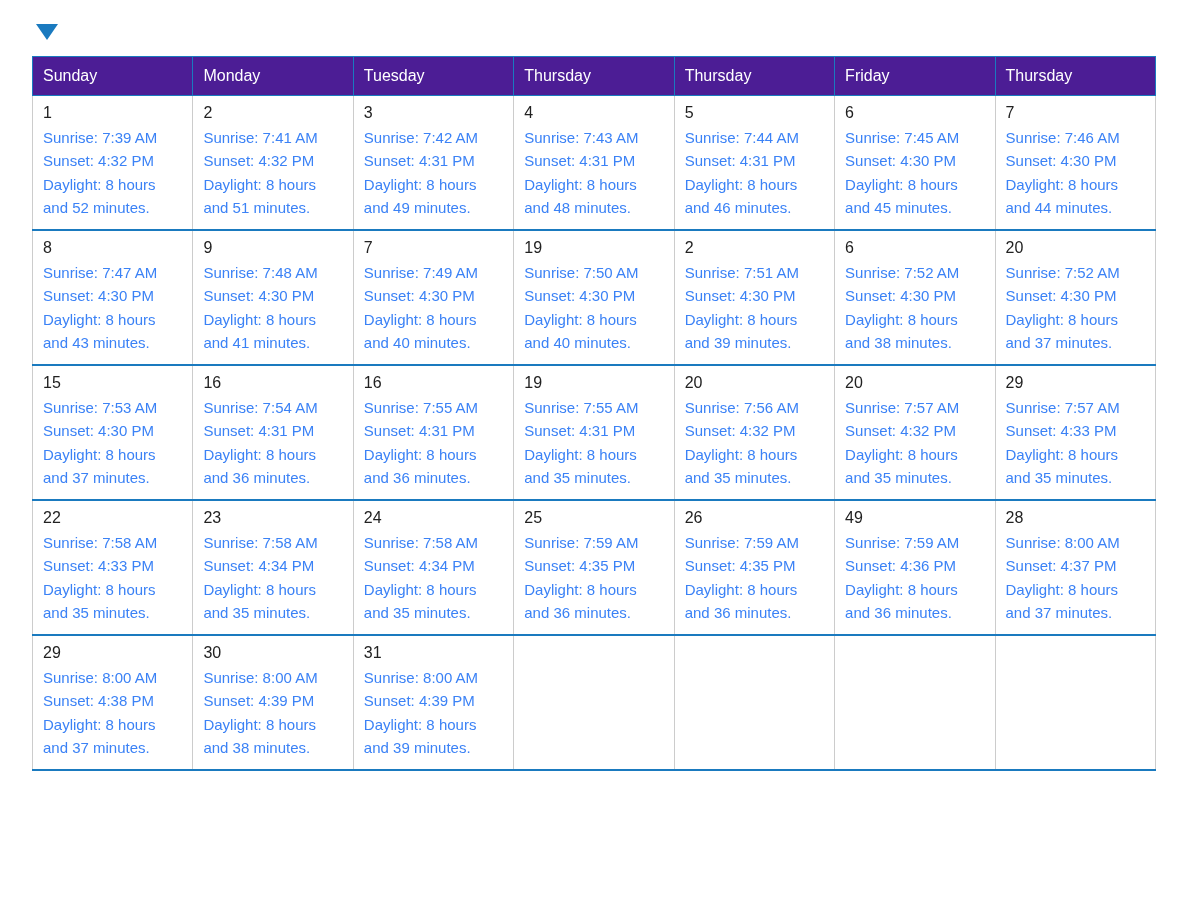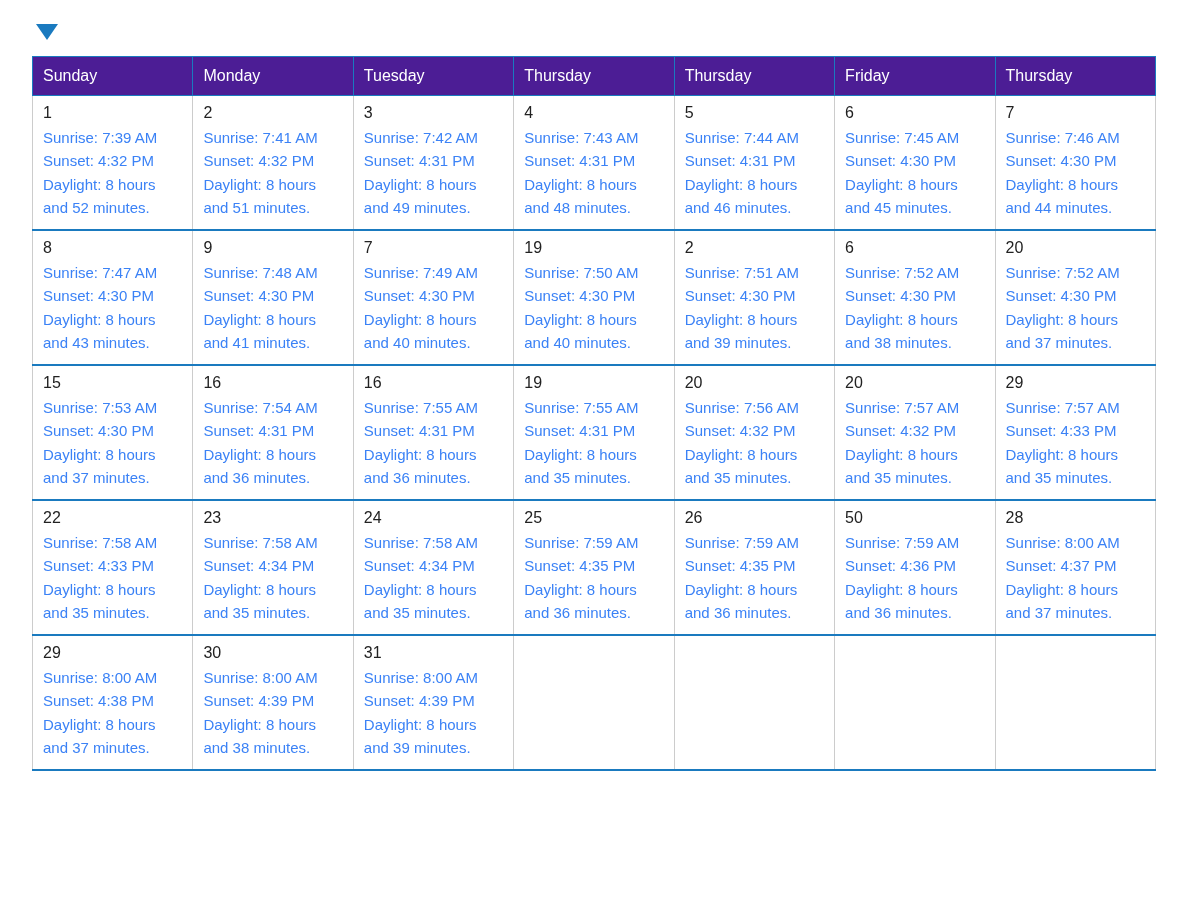--- a/index.html
+++ b/index.html
@@ -370,21 +370,21 @@
         <td>
           <span class="day-number">26</span>
           <div class="day-info">
             Sunrise: 7:59 AM<br>
             Sunset: 4:35 PM<br>
             Daylight: 8 hours<br>
             and 36 minutes.
           </div>
         </td>
         <td>
-          <span class="day-number">50</span>
+          <span class="day-number">49</span>
           <div class="day-info">
             Sunrise: 7:59 AM<br>
             Sunset: 4:36 PM<br>
             Daylight: 8 hours<br>
             and 36 minutes.
           </div>
         </td>
         <td>
           <span class="day-number">28</span>
           <div class="day-info">

